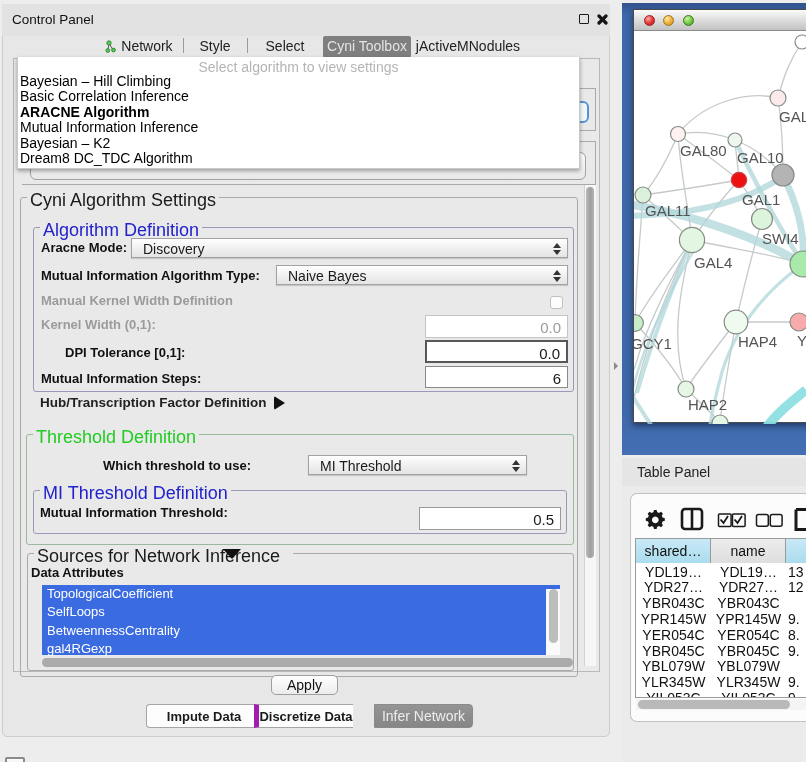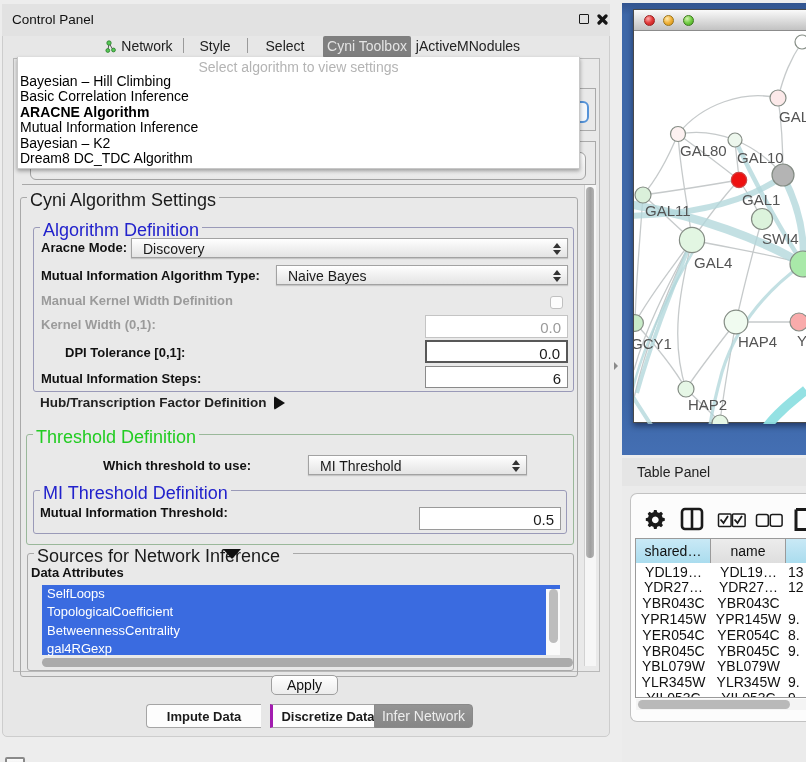--- a/index.html
+++ b/index.html
@@ -160,31 +160,31 @@
 <div class="tfield" style="left:419px; top:507px; width:142px; height:23px; border-color:#9a9a9a;">
     <span>0.5</span>
   </div>
 
 <div class="tbox abs" style="left:27px; top:553px; width:547px; height:118px;">
     <span class="lbl">Sources for Network Inference &nbsp;</span>
   </div>
 <div class="abs" style="left:223px; top:549px; width:0; height:0; border-top:10px solid #111; border-left:9px solid transparent; border-right:9px solid transparent;"></div>
 <div class="blab" style="left:31px; top:565px;">Data Attributes</div>
 <div id="attrlist">
+  <div>TopologicalCoefficient</div>
   <div>SelfLoops</div>
-  <div>TopologicalCoefficient</div>
   <div>BetweennessCentrality</div>
   <div>gal4RGexp</div>
 </div>
 
 <div id="applybtn" class="abs">Apply</div>
 
 <div id="segs">
   <div class="seg" style="left:0; width:115px; border-left:1px solid #a5a5a5; border-radius:4px 0 0 4px;">Impute Data</div>
-  <div class="seg" style="left:124px; width:113px; border-left:3px solid #a21caf;">Discretize Data</div>
+  <div class="seg" style="left:108px; width:99px; border-left:5px solid #a21caf;">Discretize Data</div>
   <div class="seg segsel" style="left:228px; width:99px; font-weight:normal; font-size:14px;">Infer Network</div>
 </div>
 
 <div id="desktop" class="abs">
   <div id="netwin">
     <div id="nettitle">
       <span class="light" style="left:9.5px; border:1px solid #9c2020; background:radial-gradient(circle at 35% 30%, #ffabab, #e23b3b 50%, #c01818);"></span>
       <span class="light" style="left:29px; border:1px solid #9c7518; background:radial-gradient(circle at 35% 30%, #ffeab0, #f0b23a 50%, #d08c10);"></span>
       <span class="light" style="left:48.5px; border:1px solid #3c7a1c; background:radial-gradient(circle at 35% 30%, #d2f2ae, #74ce46 50%, #3fa01c);"></span>
     </div>

